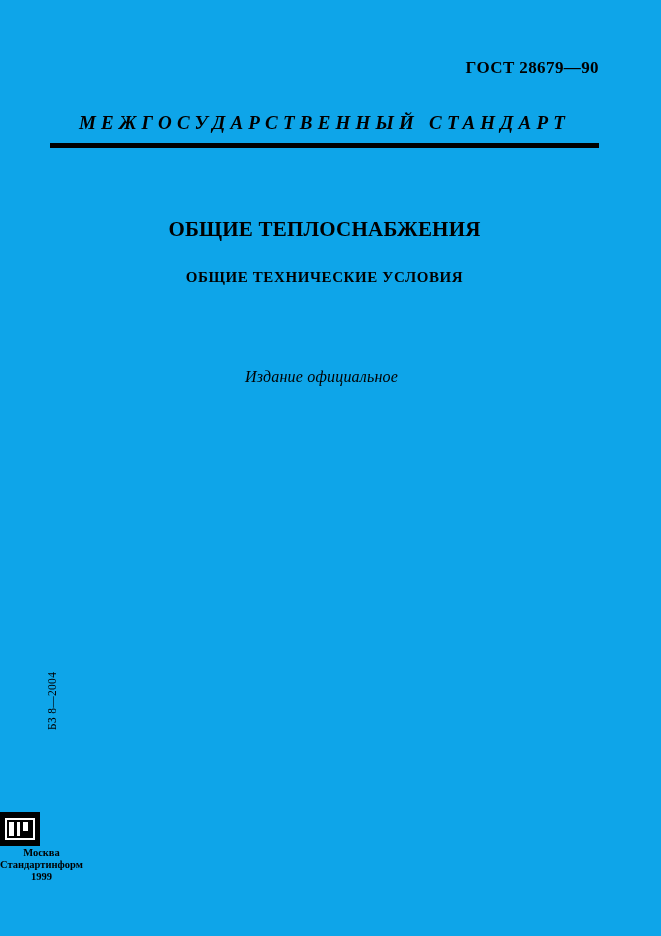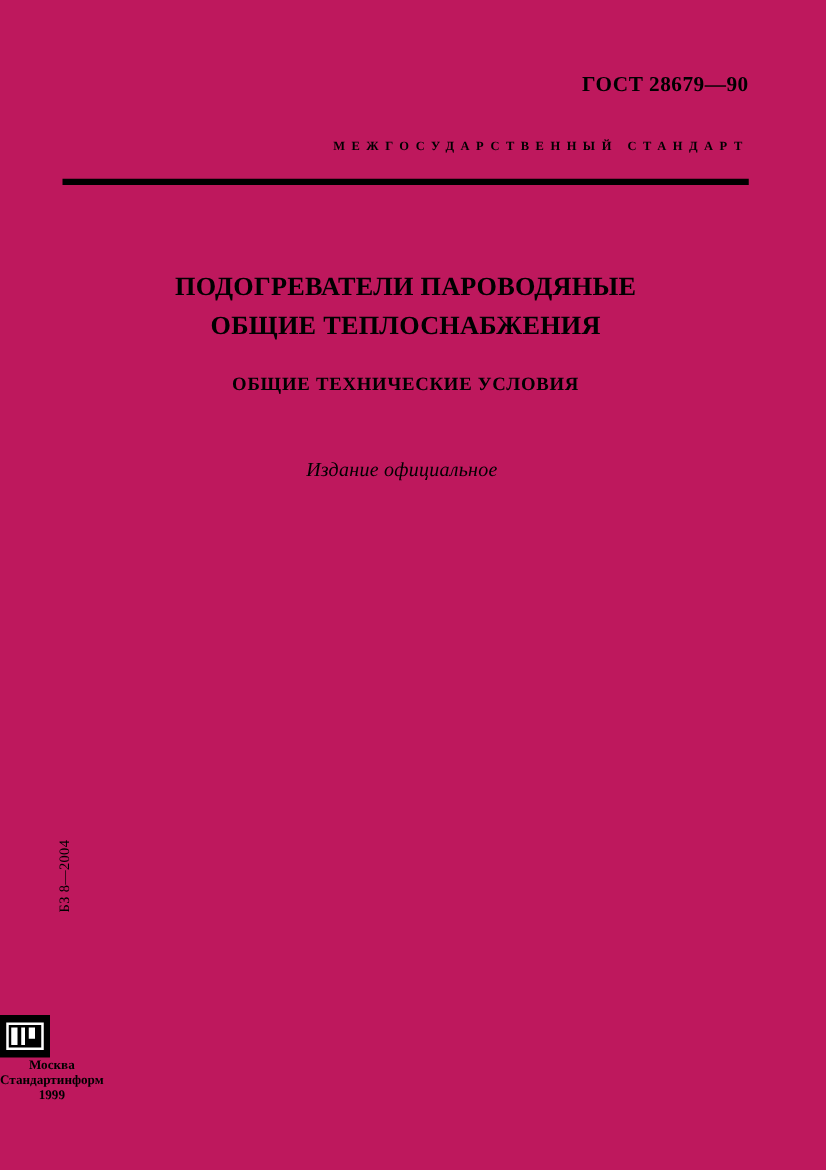--- a/index.html
+++ b/index.html
@@ -4,21 +4,21 @@
 <style>
   html, body {
     margin: 0;
     padding: 0;
     background: #ffffff;
   }
   .page {
     position: relative;
     width: 661px;
     height: 936px;
-    background: #be185d;
+    background: #0ea5e9;
     font-family: "Liberation Serif", serif;
     color: #000000;
     overflow: hidden;
   }
 
   
   .std-number {
     position: absolute;
     top: 58px;
     right: 62px;
@@ -30,24 +30,25 @@
   }
 
   
   .doc-kind {
     position: absolute;
     top: 112px;
     left: 50px;
     right: 62px;
     font-family: "Liberation Serif", serif;
     font-weight: bold;
-    font-size: 10px;
+    font-size: 19px;
     letter-spacing: 5.2px;
-    text-align: right;
+    text-align: center;
     white-space: nowrap;
+    font-style: italic;
   }
 
   .rule {
     position: absolute;
     left: 50px;
     right: 62px;
     top: 143px;
     height: 5px;
     background: #000000;
   }
@@ -167,21 +168,20 @@
 
 <div class="page">
 
   <div class="std-number">ГОСТ 28679—90</div>
 
   <div class="doc-kind">МЕЖГОСУДАРСТВЕННЫЙ СТАНДАРТ</div>
 
   <div class="rule"></div>
 
   <div class="title-block">
-    <div class="title-line">ПОДОГРЕВАТЕЛИ ПАРОВОДЯНЫЕ</div>
     <div class="title-line">ОБЩИЕ ТЕПЛОСНАБЖЕНИЯ</div>
     <div class="subtitle">ОБЩИЕ ТЕХНИЧЕСКИЕ УСЛОВИЯ</div>
   </div>
 
   <div class="official">Издание официальное</div>
 
   <div class="side-code">БЗ 8—2004</div>
 
   <div class="publisher">
     <div class="logo">

